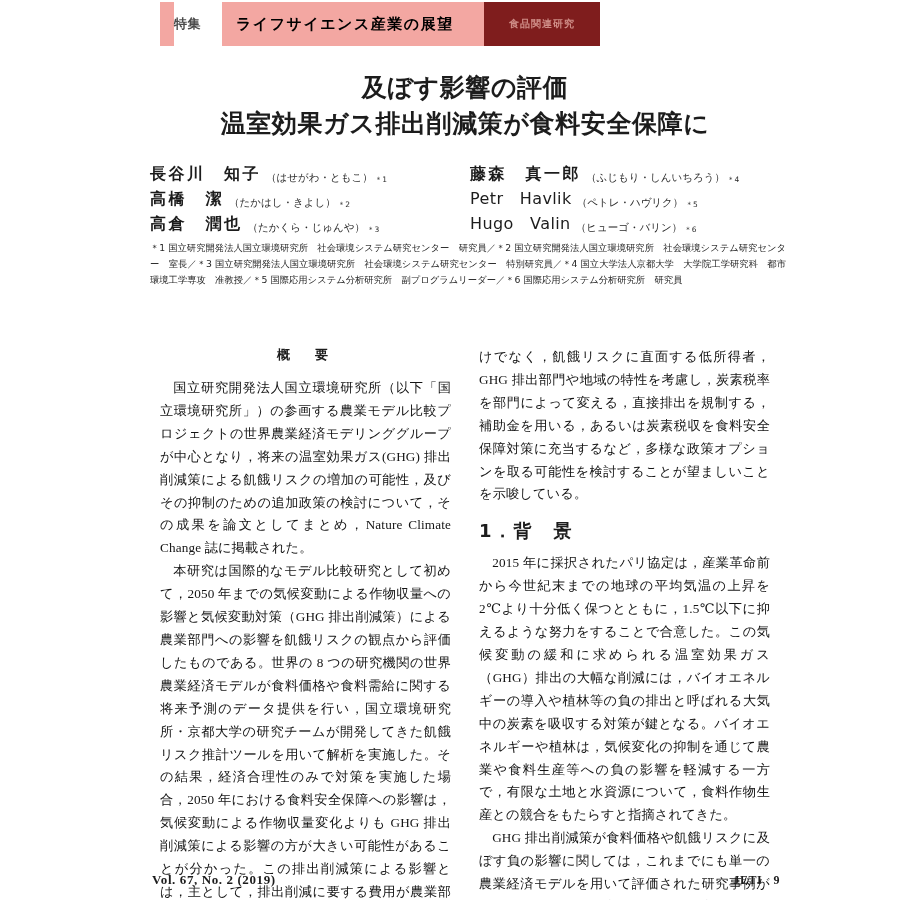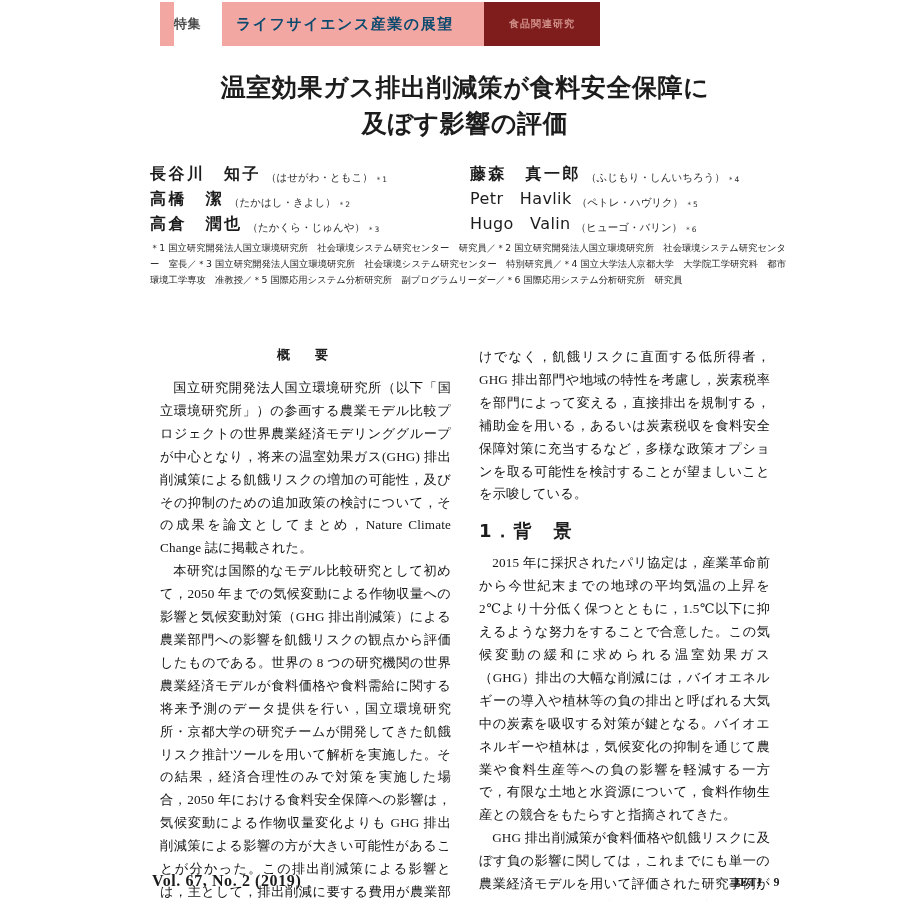--- a/index.html
+++ b/index.html
@@ -49,21 +49,21 @@
     background: #f3a7a2;
     display: flex;
     align-items: center;
     padding-left: 14px;
     box-sizing: border-box;
   }
   .banner-main span {
     font-family: "DejaVu Sans", "Liberation Sans", sans-serif;
     font-size: 15px;
     font-weight: 700;
-    color: #0c4a6e;
+    color: #000000;
     letter-spacing: 1.5px;
   }
   .banner-sub {
     flex: 1;
     background: #7f1d1d;
     display: flex;
     align-items: center;
     justify-content: center;
   }
   .banner-sub span {
@@ -195,21 +195,21 @@
     position: absolute;
     left: 152px;
     top: 872px;
     width: 628px;
     display: flex;
     justify-content: space-between;
     align-items: baseline;
   }
   .footer-left {
     font-family: "Liberation Serif", "DejaVu Serif", serif;
-    font-size: 16px;
+    font-size: 13px;
     font-weight: 700;
     color: #1c1c1c;
     letter-spacing: 0.6px;
   }
   .footer-right {
     font-family: "Liberation Serif", "DejaVu Serif", serif;
     font-size: 12px;
     font-weight: 700;
     color: #1c1c1c;
     letter-spacing: 0.6px;
@@ -228,22 +228,22 @@
   </div>
   <div class="banner-main">
     <span>ライフサイエンス産業の展望</span>
   </div>
   <div class="banner-sub">
     <span>食品関連研究</span>
   </div>
 </div>
 
 <div class="title-block">
+  <div class="title-line">及ぼす影響の評価</div>
   <div class="title-line">温室効果ガス排出削減策が食料安全保障に</div>
-  <div class="title-line">及ぼす影響の評価</div>
 </div>
 
 <div class="authors">
   <div class="author-col">
     <div class="author-row">
       <span class="author-name">長谷川　知子</span>
       <span class="author-kana">（はせがわ・ともこ）</span>
       <span class="author-sup">＊1</span>
     </div>
     <div class="author-row">

